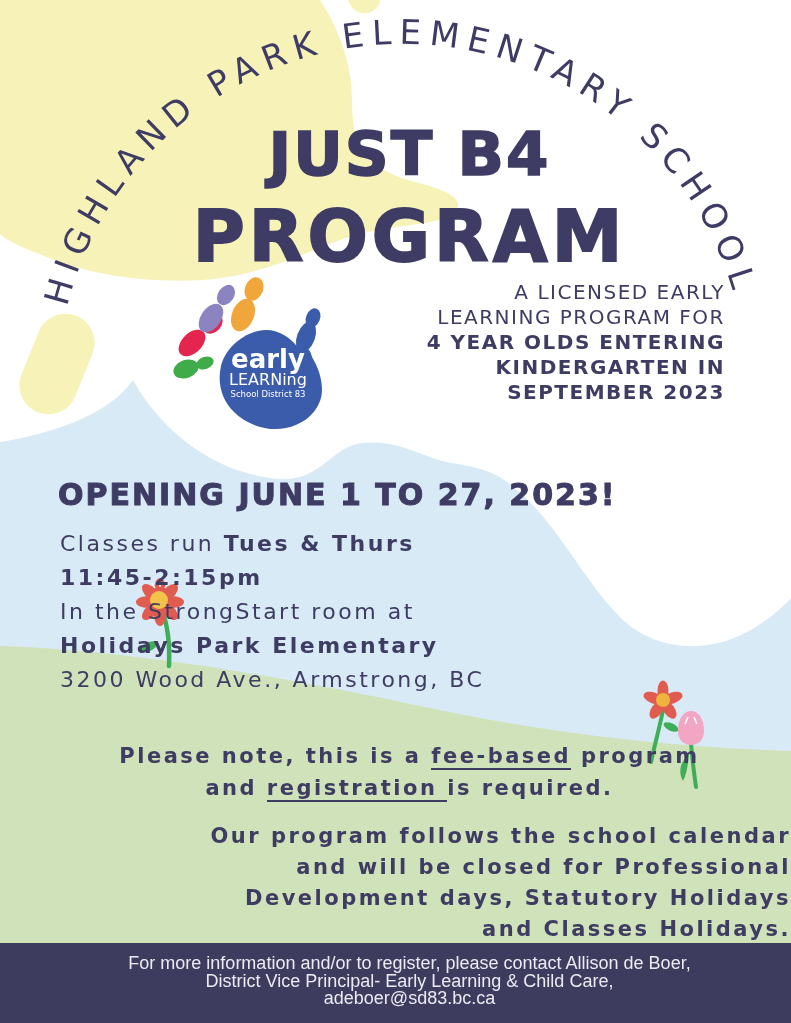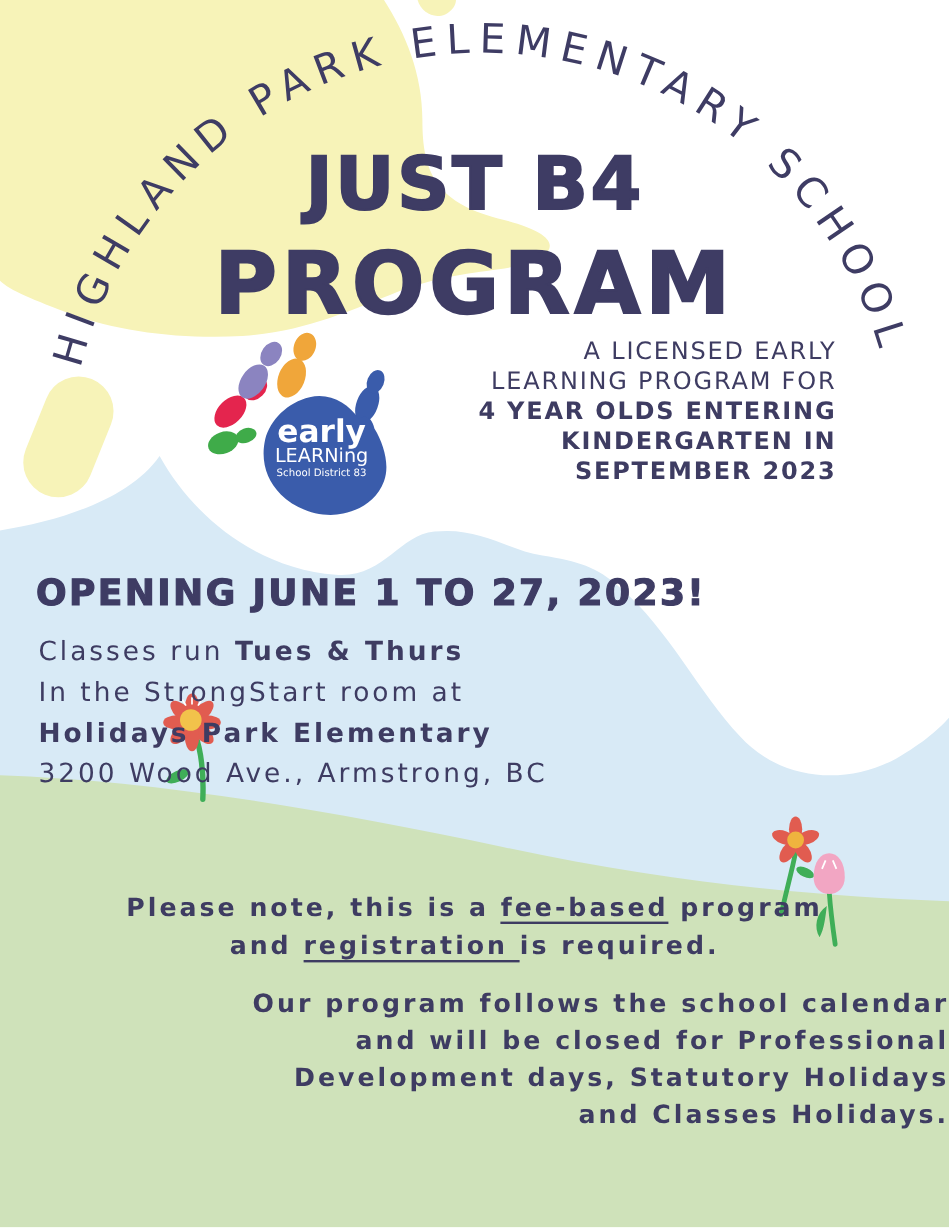--- a/index.html
+++ b/index.html
@@ -1,19 +1,19 @@
 <!DOCTYPE html>
 <html><head>
 <meta charset="utf-8">
 <style>
   html,body{margin:0;padding:0;background:#fff;}
   .poster{position:relative;width:791px;height:1023px;background:#ffffff;overflow:hidden;
           font-family:"DejaVu Sans",sans-serif;color:#3e3c62;}
   svg.bg{position:absolute;left:0;top:0;}
-  .abs{position:absolute;}
+  .abs{position:absolute;padding-left:28px;}
   .title1{top:123px;left:0;right:0;text-align:center;font-size:61px;font-weight:900;
           letter-spacing:2px;line-height:62px;-webkit-text-stroke:1.6px #3e3c64;color:#3e3c64;}
   .title2{top:201px;left:0;right:0;text-align:center;font-size:71px;font-weight:900;
           letter-spacing:4px;line-height:72px;-webkit-text-stroke:1.8px #3e3c64;color:#3e3c64;}
   .intro{top:280px;left:365px;width:332px;text-align:right;font-size:20px;line-height:25px;
          letter-spacing:1.5px;}
   .intro .b{font-weight:bold;}
   .opening{top:477px;left:30px;right:0;text-align:left;font-size:30px;font-weight:bold;
            letter-spacing:2px;-webkit-text-stroke:1px #3e3c64;color:#3e3c64;}
   .sched{top:527px;left:32px;right:0;text-align:left;font-size:22px;line-height:34px;
@@ -120,31 +120,37 @@
     <div>LEARNING PROGRAM FOR</div>
     <div class="b">4 YEAR OLDS ENTERING</div>
     <div class="b">KINDERGARTEN IN</div>
     <div class="b">SEPTEMBER 2023</div>
   </div>
 
   <div class="abs opening">OPENING JUNE 1 TO 27, 2023!</div>
 
   <div class="abs sched">
     <div><span>Classes run </span><b>Tues &amp; Thurs</b></div>
+    <div class="b">11:45-2:15pm</div>
     <div>In the StrongStart room at</div>
     <div class="b">Holidays Park Elementary</div>
     <div>3200 Wood Ave., Armstrong, BC</div>
   </div>
 
   <div class="abs fee">
     <div><span>Please note, this is a </span><span class="u">fee-based</span><span> program</span></div>
     <div><span>and </span><span class="u">registration </span><span>is required.</span></div>
   </div>
 
   <div class="abs cal">
     <div>Our program follows the school calendar</div>
     <div>and will be closed for Professional</div>
     <div>Development days, Statutory Holidays</div>
     <div>and Classes Holidays.</div>
   </div>
 
+  <div class="abs footer">
+    <div>For more information and/or to register, please contact Allison de Boer,</div>
+    <div>District Vice Principal- Early Learning &amp; Child Care,</div>
+    <div>adeboer@sd83.bc.ca</div>
+  </div>
 
 </div>
 
 </body></html>

